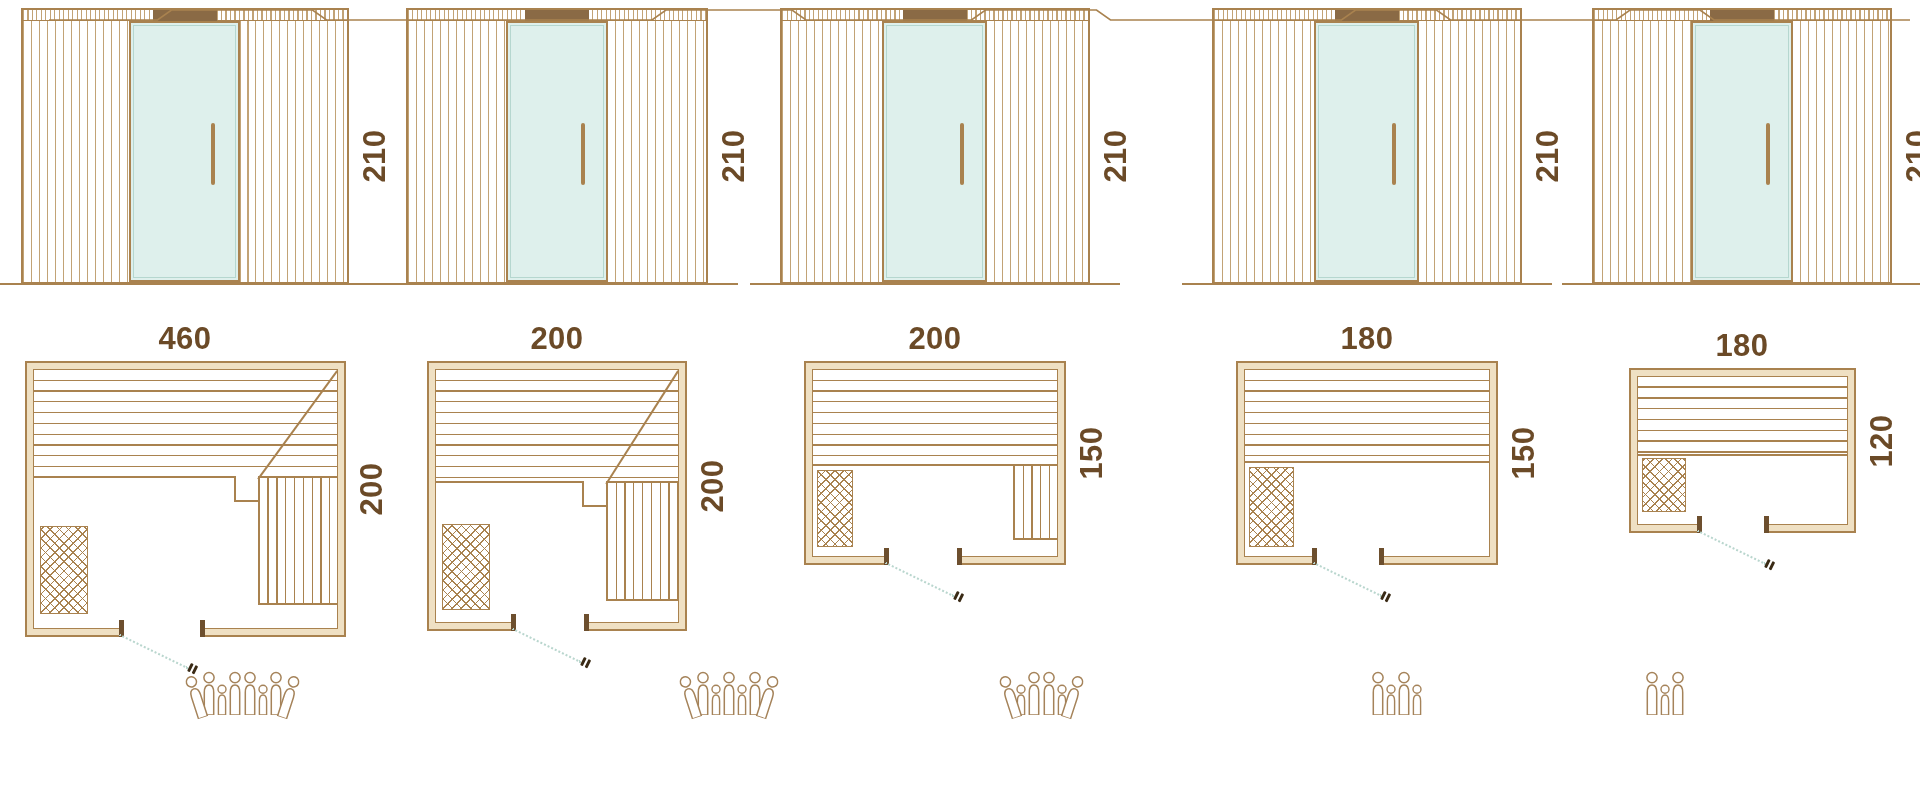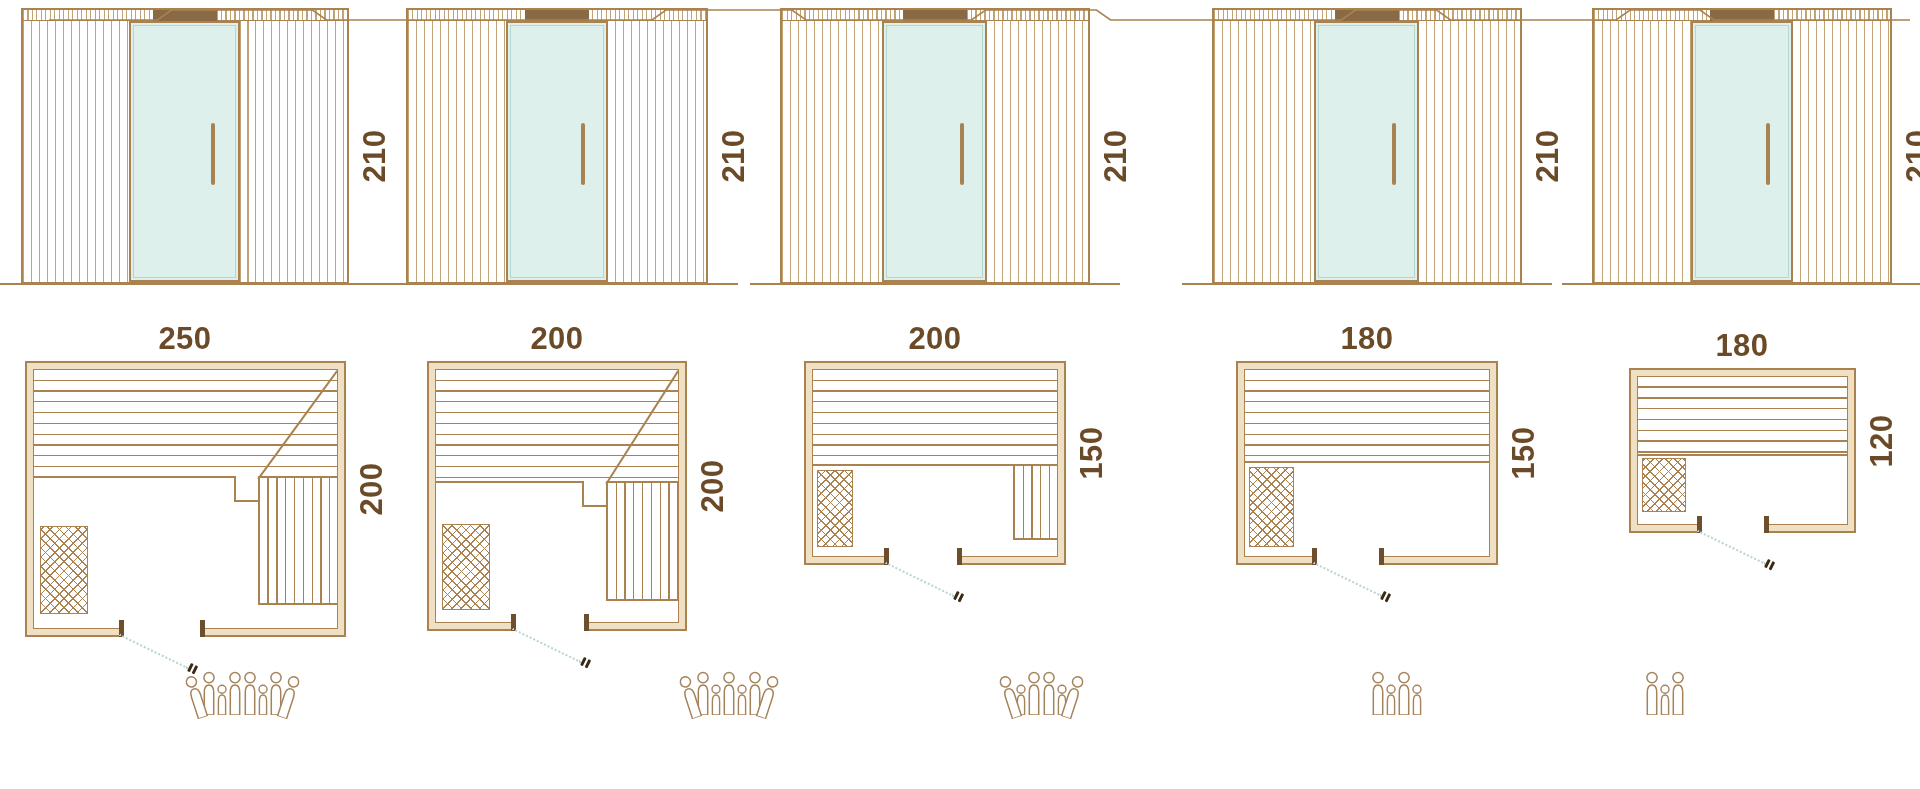--- a/index.html
+++ b/index.html
@@ -76,21 +76,21 @@
         <div class="doorgap" style="position: absolute; left: 92px; width: 86px;">
           <div class="cap" style="position: absolute; left: 0px;"></div>
           <div class="cap" style="position: absolute; right: 0px;"></div>
         </div>
       </div>
       <div class="swing" style="position: absolute; left: 115px; top: 634px; width: 76px; transform: rotate(26deg);"></div>
       <div class="swingmark" style="position: absolute; left: 180px; top: 663px; transform: rotate(26deg);">
         <div class="mbar" style="position: absolute; left: 3px;"></div>
         <div class="mbar" style="position: absolute; left: 8px;"></div>
       </div>
-      <div class="dim h" style="position: absolute; left: 180px; top: 339px;">250</div>
+      <div class="dim h" style="position: absolute; left: 180px; top: 339px;">460</div>
       <div class="dim v" style="position: absolute; left: 367px; top: 489px;">200</div>
     </div>
     <div class="col" style="position: absolute; left: 377px; top: 0px;">
       <div class="elev" style="position: absolute; left: 29px; top: 8px; width: 302px; height: 276px;">
         <div class="slats" style="position: absolute; left: 0px; top: 11px; bottom: 0px; width: 99px;"></div>
         <div class="slats" style="position: absolute; left: 199px; top: 11px; bottom: 0px; width: 98px;"></div>
         <div class="topstrip" style="position: absolute;"></div>
         <div class="topblock" style="position: absolute; left: 117px; width: 64px;"></div>
         <div class="door" style="position: absolute; left: 98px; width: 102px; top: 11px; bottom: 0px;">
           <div class="glass-inner" style="position: absolute;"></div>

